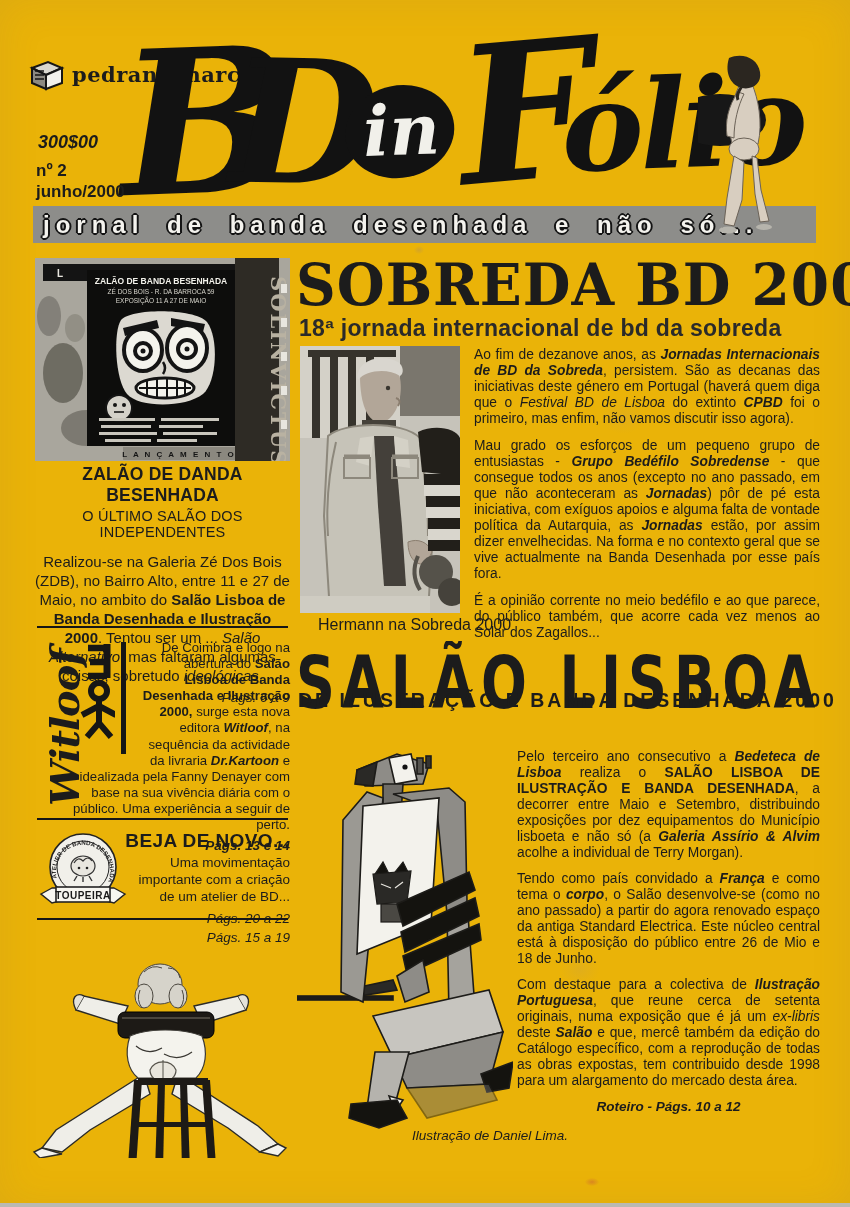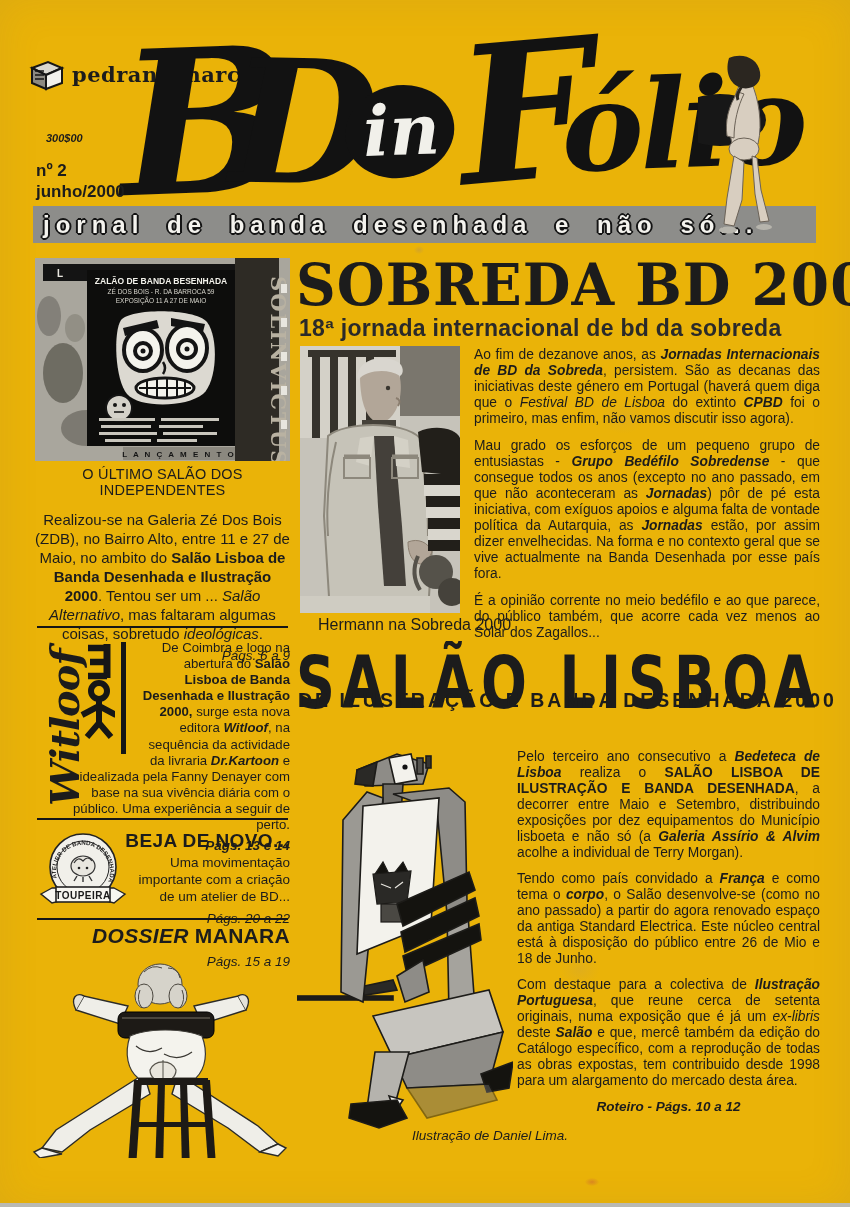--- a/index.html
+++ b/index.html
@@ -10,21 +10,21 @@
   .s1{left:600px;top:400px;width:46px;height:34px;background:radial-gradient(rgba(196,160,80,.22),transparent 70%);}
   .s2{left:560px;top:955px;width:40px;height:30px;background:radial-gradient(rgba(196,160,80,.25),transparent 70%);}
   .s3{left:585px;top:1178px;width:14px;height:8px;background:radial-gradient(rgba(205,100,50,.55),transparent 75%);}
   .s4{left:414px;top:246px;width:10px;height:8px;background:radial-gradient(rgba(190,150,70,.5),transparent 75%);}
   .bottom-edge{position:absolute;left:0;right:0;bottom:0;height:4px;background:#b9b9b3;}
 
   
   .brand{position:absolute;left:26px;top:56px;display:flex;align-items:center;gap:4px;}
   .brand-text{font-family:"DejaVu Serif",serif;font-weight:bold;font-size:21px;letter-spacing:.5px;}
   .title-svg{position:absolute;left:116px;top:2px;width:712px;height:206px;}
-  .price{position:absolute;left:38px;top:132px;font-style:italic;font-weight:bold;font-size:11px;margin-left:8px;}
+  .price{position:absolute;left:38px;top:132px;font-style:italic;font-weight:bold;font-size:18px;}
   .issue{position:absolute;left:36px;top:160px;font-weight:bold;font-size:17px;line-height:1.25;}
   .tagline-banner{position:absolute;left:33px;top:206px;width:783px;height:37px;background:#8d8d8a;
       display:flex;align-items:center;padding-left:10px;box-sizing:border-box;}
   .tagline-banner span{font-weight:bold;font-size:24px;letter-spacing:6px;word-spacing:10px;color:#f4f3ee;
       text-shadow:-2px 0 #141414,2px 0 #141414,0 -2px #141414,0 2px #141414,
                   -1px -1px #141414,1px 1px #141414,-1px 1px #141414,1px -1px #141414;}
   .nude-svg{position:absolute;left:698px;top:50px;width:100px;height:190px;}
 
   
   .poster-photo{position:absolute;left:35px;top:258px;width:255px;height:203px;}
@@ -180,20 +180,21 @@
       <rect x="64" y="174" width="58" height="3"></rect>
         <rect x="128" y="174" width="54" height="3"></rect>
       <rect x="70" y="181" width="46" height="3"></rect>
         <rect x="122" y="181" width="40" height="3"></rect>
     </g>
     <rect x="88" y="189" width="112" height="13" fill="#8b887f"></rect>
     <text x="144" y="199" text-anchor="middle" font-size="8" font-weight="bold" fill="#141414" letter-spacing="2">L A N Ç A M E N T O</text>
   </svg>
 
   <div class="zalao">
+    <h2>ZALÃO DE DANDA BESENHADA</h2>
     <h3>O ÚLTIMO SALÃO DOS INDEPENDENTES</h3>
     <div class="body">Realizou-se na Galeria Zé Dos Bois (ZDB), no Bairro Alto, entre 11 e 27 de Maio, no ambito do <b>Salão Lisboa de Banda Desenhada e Ilustração 2000</b>. Tentou ser um ... <i>Salão Alternativo</i>, mas faltaram algumas coisas, sobretudo <i>ideológicas</i>.</div>
     <div class="pages">Págs. 6 a 9</div>
   </div>
 
   <div class="divider d1"></div>
 
   <div class="witloof">
     <div class="witloof-vert">Witloof</div>
     <div class="body">
@@ -242,21 +243,20 @@
       </g>
     </svg>
     <h2>BEJA DE NOVO...</h2>
     <div class="body">Uma movimentação importante com a criação de um atelier de BD...</div>
     <div class="pages">Págs. 20 a 22</div>
   </div>
 
   <div class="divider d3"></div>
 
   <div class="manara">
-    <h2><span class="it">DOSSIER</span><span> MANARA</span></h2>
     <div class="pages">Págs. 15 a 19</div>
   </div>
 
   <svg class="manara-svg" viewBox="0 0 256 196">
     <g stroke="#2b2b28" stroke-width="1.4" fill="#efeee8">
       <path d="M112,112 L24,168 L10,186 L30,190 L58,168 L118,132 Z"></path>
       <path d="M10,186 L2,190 L8,196 L30,192 Z" fill="#f4f3ed"></path>
       <path d="M146,112 L226,164 L246,182 L228,190 L196,166 L140,132 Z"></path>
       <path d="M246,182 L254,186 L246,194 L228,190 Z" fill="#f4f3ed"></path>
       <path d="M96,44 L52,34 L44,48 L88,62 Z"></path>

